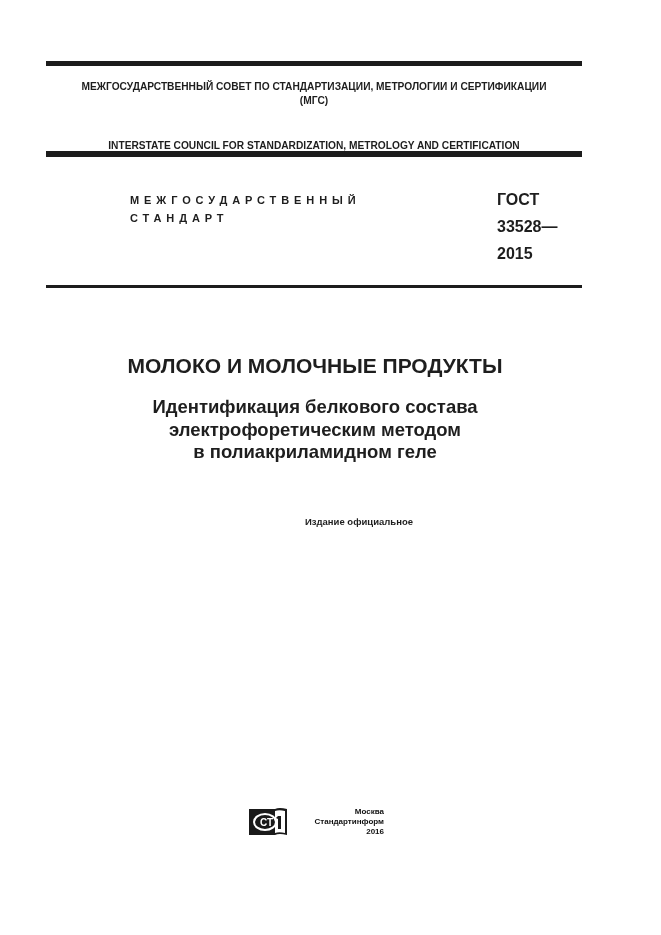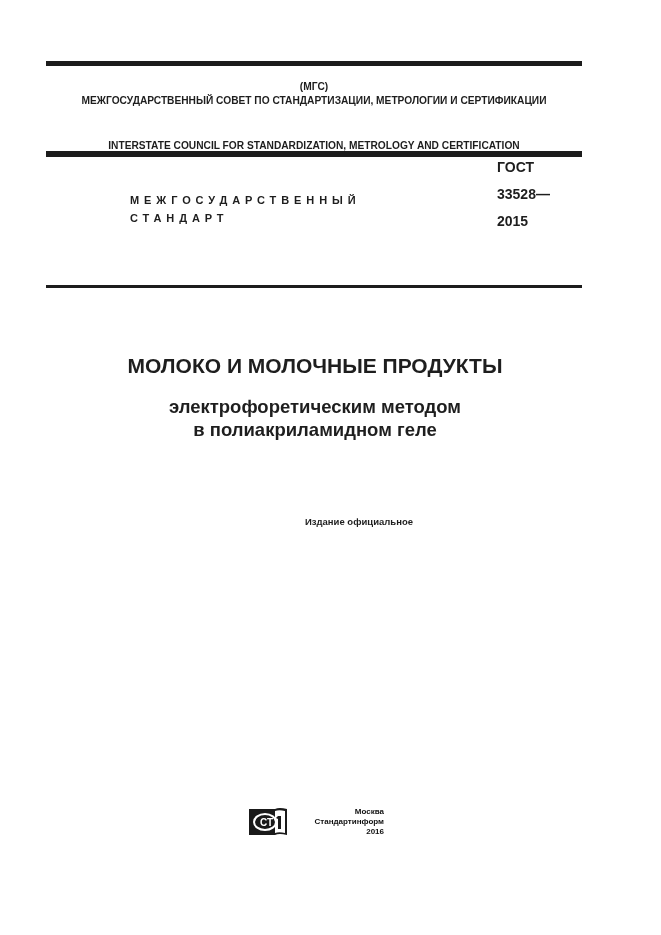--- a/index.html
+++ b/index.html
@@ -47,23 +47,23 @@
       font-size: 11px;
       letter-spacing: 4.9px;
       line-height: 18px;
       top: 191px;
     }
     .std-kind div { white-space: nowrap; }
 
     .gost {
       position: absolute;
       left: 497px;
-      top: 154px;
+      top: 186px;
       font-weight: bold;
-      font-size: 14px;
+      font-size: 16px;
       line-height: 27px;
     }
     .gost div { white-space: nowrap; }
 
     .title {
       position: absolute;
       left: 0;
       width: 630px;
       top: 352px;
       text-align: center;
@@ -114,22 +114,22 @@
       color: #111;
       width: 90px;
     }
   </style>
 </head>
 <body>
 
 <div class="rule rule-top"></div>
 
 <div class="council council-ru">
+  <div>МЕЖГОСУДАРСТВЕННЫЙ СОВЕТ ПО СТАНДАРТИЗАЦИИ, МЕТРОЛОГИИ И СЕРТИФИКАЦИИ</div>
   <div>(МГС)</div>
-  <div>МЕЖГОСУДАРСТВЕННЫЙ СОВЕТ ПО СТАНДАРТИЗАЦИИ, МЕТРОЛОГИИ И СЕРТИФИКАЦИИ</div>
 </div>
 <div class="council council-en">
   <div>INTERSTATE COUNCIL FOR STANDARDIZATION, METROLOGY AND CERTIFICATION</div>
 </div>
 
 <div class="rule rule-mid"></div>
 
 <div class="std-kind">
   <div>МЕЖГОСУДАРСТВЕННЫЙ</div>
   <div>СТАНДАРТ</div>
@@ -139,20 +139,21 @@
   <div>ГОСТ</div>
   <div>33528—</div>
   <div>2015</div>
 </div>
 
 <div class="rule rule-bot"></div>
 
 <div class="title">МОЛОКО И МОЛОЧНЫЕ ПРОДУКТЫ</div>
 
 <div class="subtitle">
+  <div>Идентификация белкового состава</div>
   <div>электрофоретическим методом</div>
   <div>в полиакриламидном геле</div>
 </div>
 
 <div class="edition">Издание официальное</div>
 
 <div class="publisher">
   <svg class="logo" viewBox="0 0 40 32">
     <path d="M1 3 L27 3 Q31 1 39 3 L39 29 Q31 27 27 29 L1 29 Z" fill="#1a1a1a"></path>
     <path d="M27 5 Q31 3.5 37 5 L37 27 Q31 25.5 27 27 Z" fill="#ffffff"></path>

